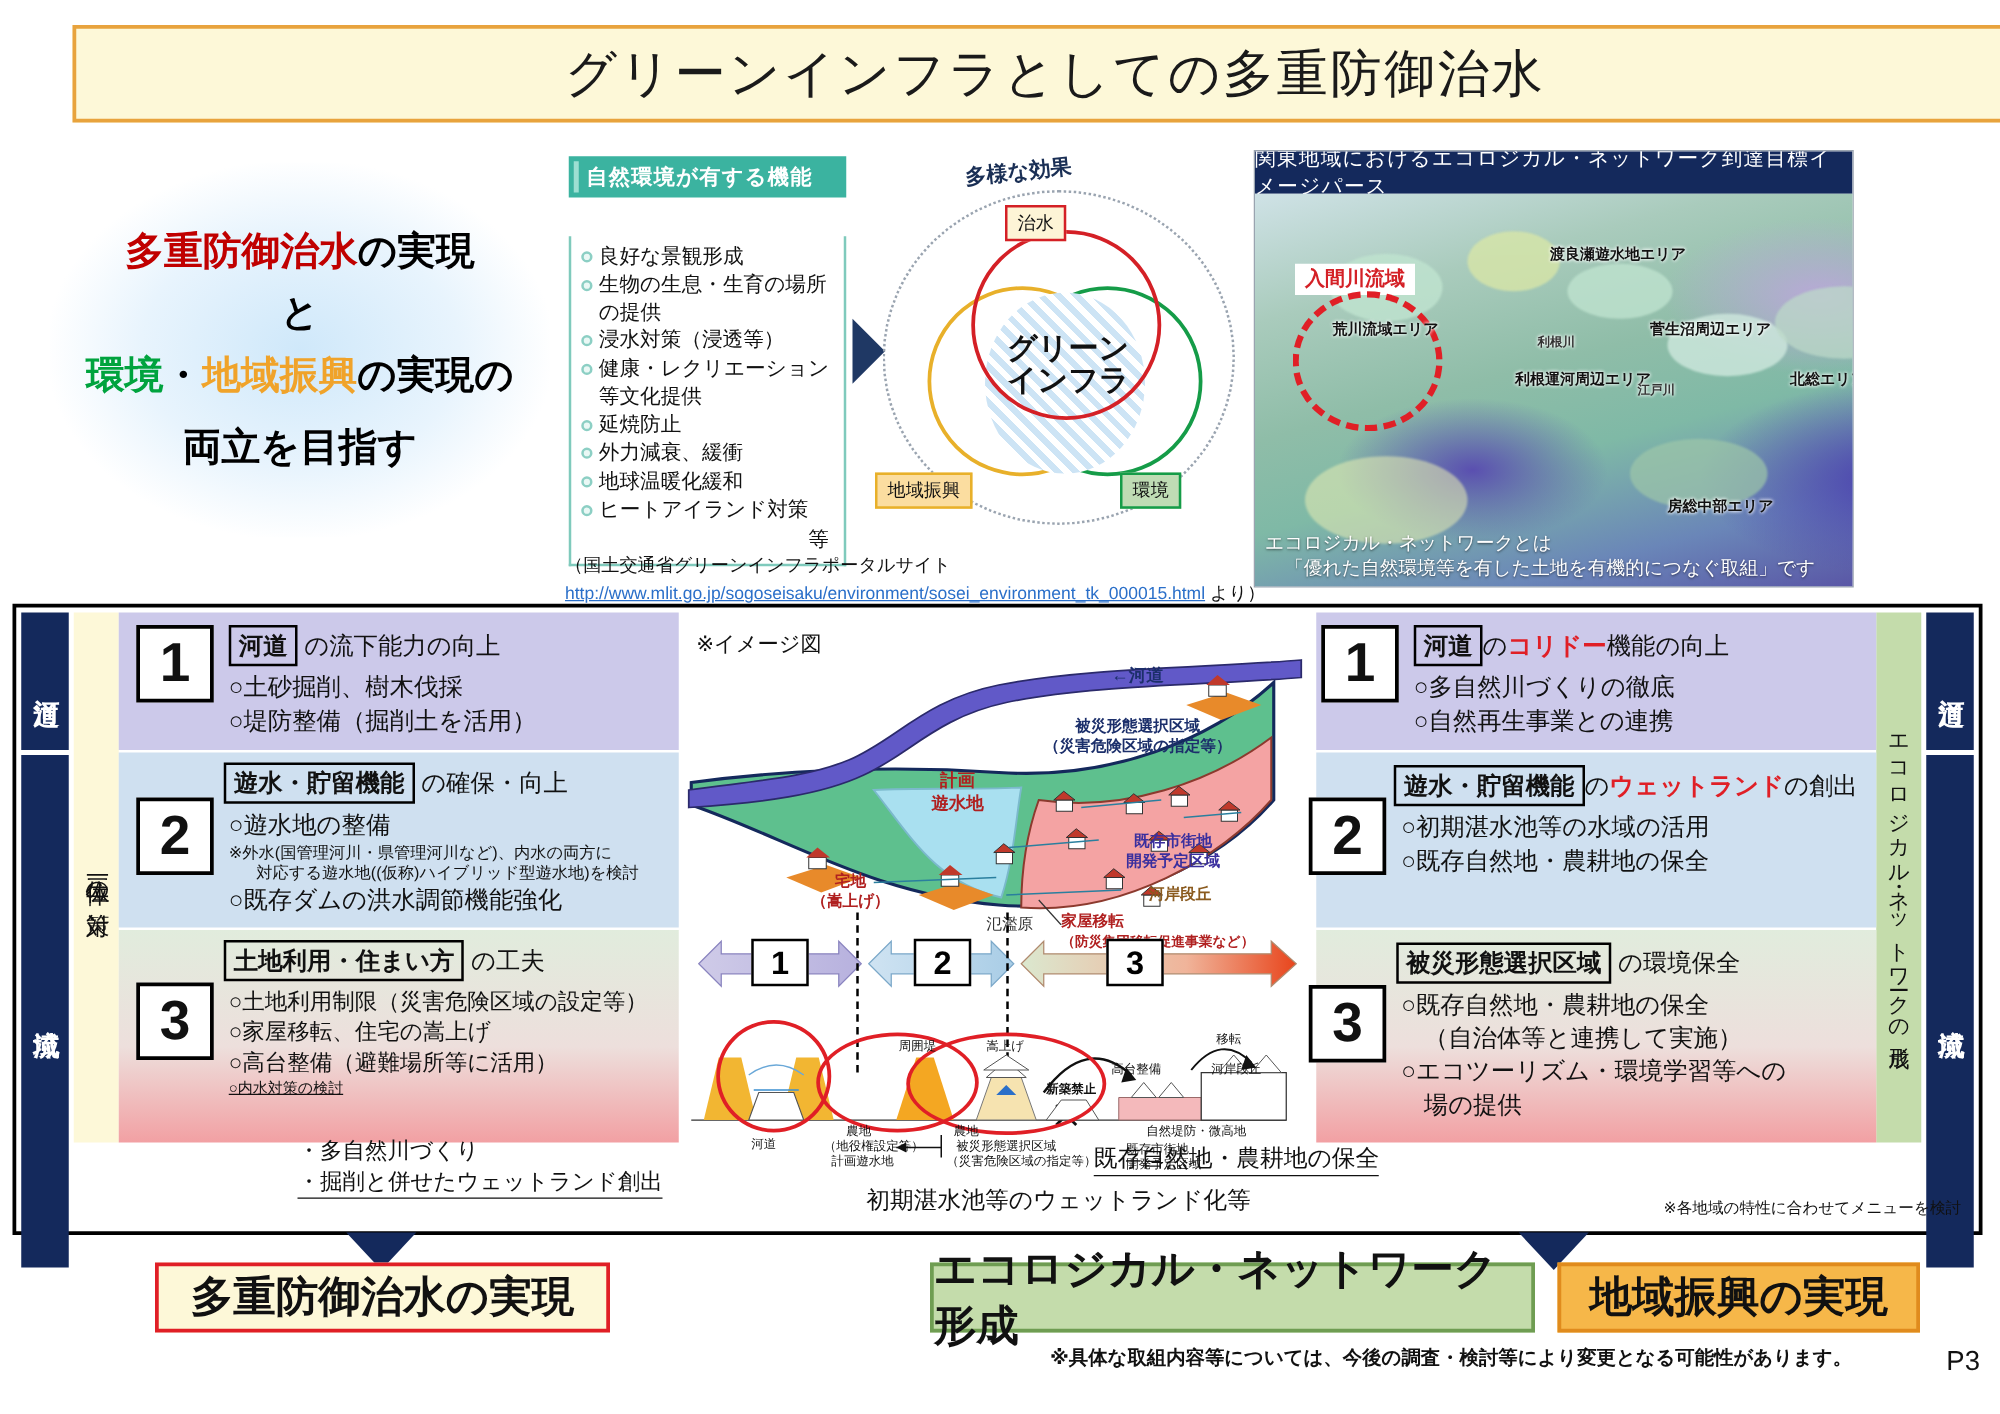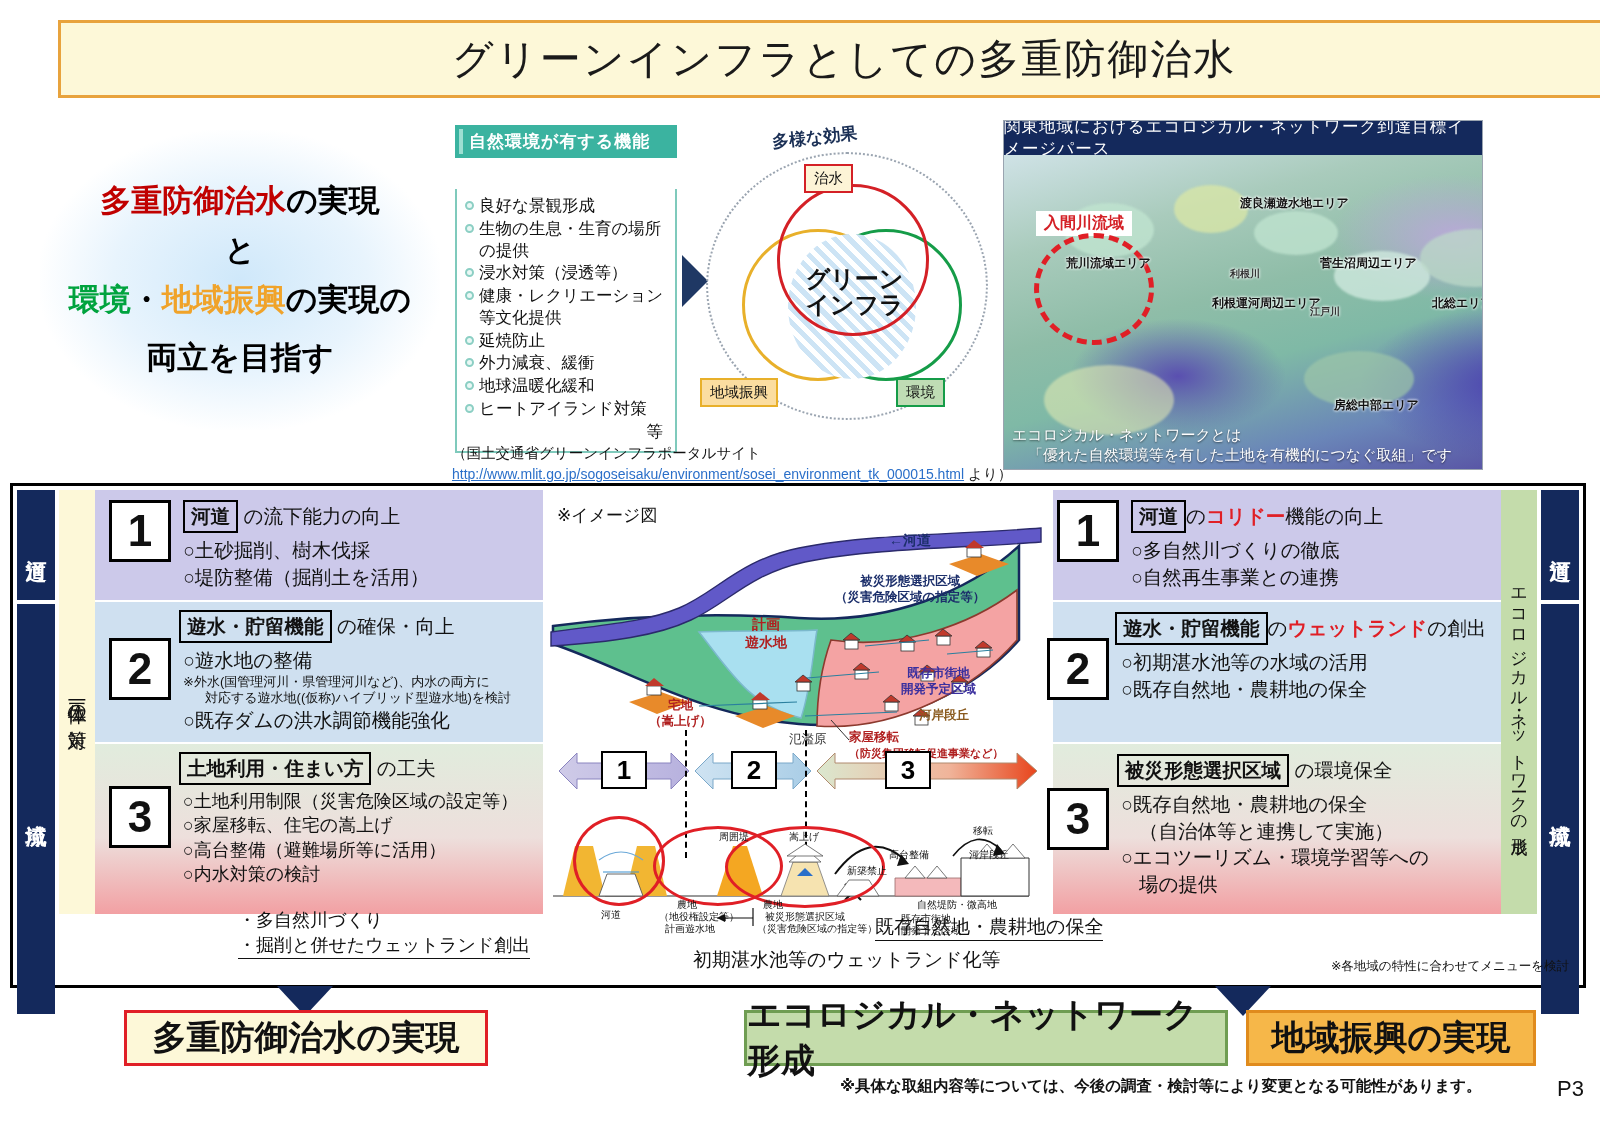--- a/index.html
+++ b/index.html
@@ -344,21 +344,21 @@
       </div>
     </div>
 
     <div class="row" style="left:96px;top:266px;width:434px;">
       <div class="numbox" style="margin-top:34px;">3</div>
       <div class="rowtext">
         <div class="hdline" style="margin-left:-4px;"><span class="boxlbl">土地利用・住まい方</span> <span>の工夫</span></div>
         <div class="bul" style="font-size:18px;">○土地利用制限（災害危険区域の設定等）</div>
         <div class="bul" style="font-size:18px;">○家屋移転、住宅の嵩上げ</div>
         <div class="bul" style="font-size:18px;">○高台整備（避難場所等に活用）</div>
-        <div class="bul" style="font-size:18px;">○内水対策の検討</div>
+        <div class="bul" style="font-size:12px;text-decoration:underline;">○内水対策の検討</div>
       </div>
     </div>
 
     <div class="vbar r-kadou">河道</div>
     <div class="vbar r-ryuiki">流域</div>
     <div class="vbar2 r-eco" style="font-size:17px;">エコロジカル・ネットワークの形成</div>
 
     <div class="rp-row1"></div>
     <div class="rp-row2"></div>
     <div class="rp-row3"></div>
@@ -571,21 +571,21 @@
           <polygon points="168,118 176,114 176,122" fill="#111"></polygon>
           <line x1="204" y1="108" x2="204" y2="126" stroke="#111" stroke-width="1.2"></line>
         </svg>
 
         <div class="ellipse-red" style="left:24px;top:16px;width:92px;height:90px;"></div>
         <div class="ellipse-red" style="left:104px;top:26px;width:130px;height:80px;"></div>
         <div class="ellipse-red" style="left:176px;top:26px;width:160px;height:82px;"></div>
 
         <div class="slabel" style="left:170px;top:30px;">周囲堤</div>
         <div class="slabel" style="left:240px;top:30px;">嵩上げ</div>
-        <div class="slabel" style="left:298px;top:64px;">新築禁止</div>
+        <div class="slabel" style="left:288px;top:64px;font-weight:bold;">新築禁止</div>
         <div class="slabel" style="left:340px;top:48px;">高台整備</div>
         <div class="slabel" style="left:424px;top:24px;">移転</div>
         <div class="slabel" style="left:420px;top:48px;">河岸段丘</div>
         <div class="slabel" style="left:128px;top:98px;">農地</div>
         <div class="slabel" style="left:214px;top:98px;">農地</div>
         <div class="slabel" style="left:110px;top:110px;">（地役権設定等）</div>
         <div class="slabel" style="left:116px;top:122px;">計画遊水地</div>
         <div class="slabel" style="left:216px;top:110px;">被災形態選択区域</div>
         <div class="slabel" style="left:208px;top:122px;">（災害危険区域の指定等）</div>
         <div class="slabel" style="left:368px;top:98px;">自然堤防・微高地</div>

